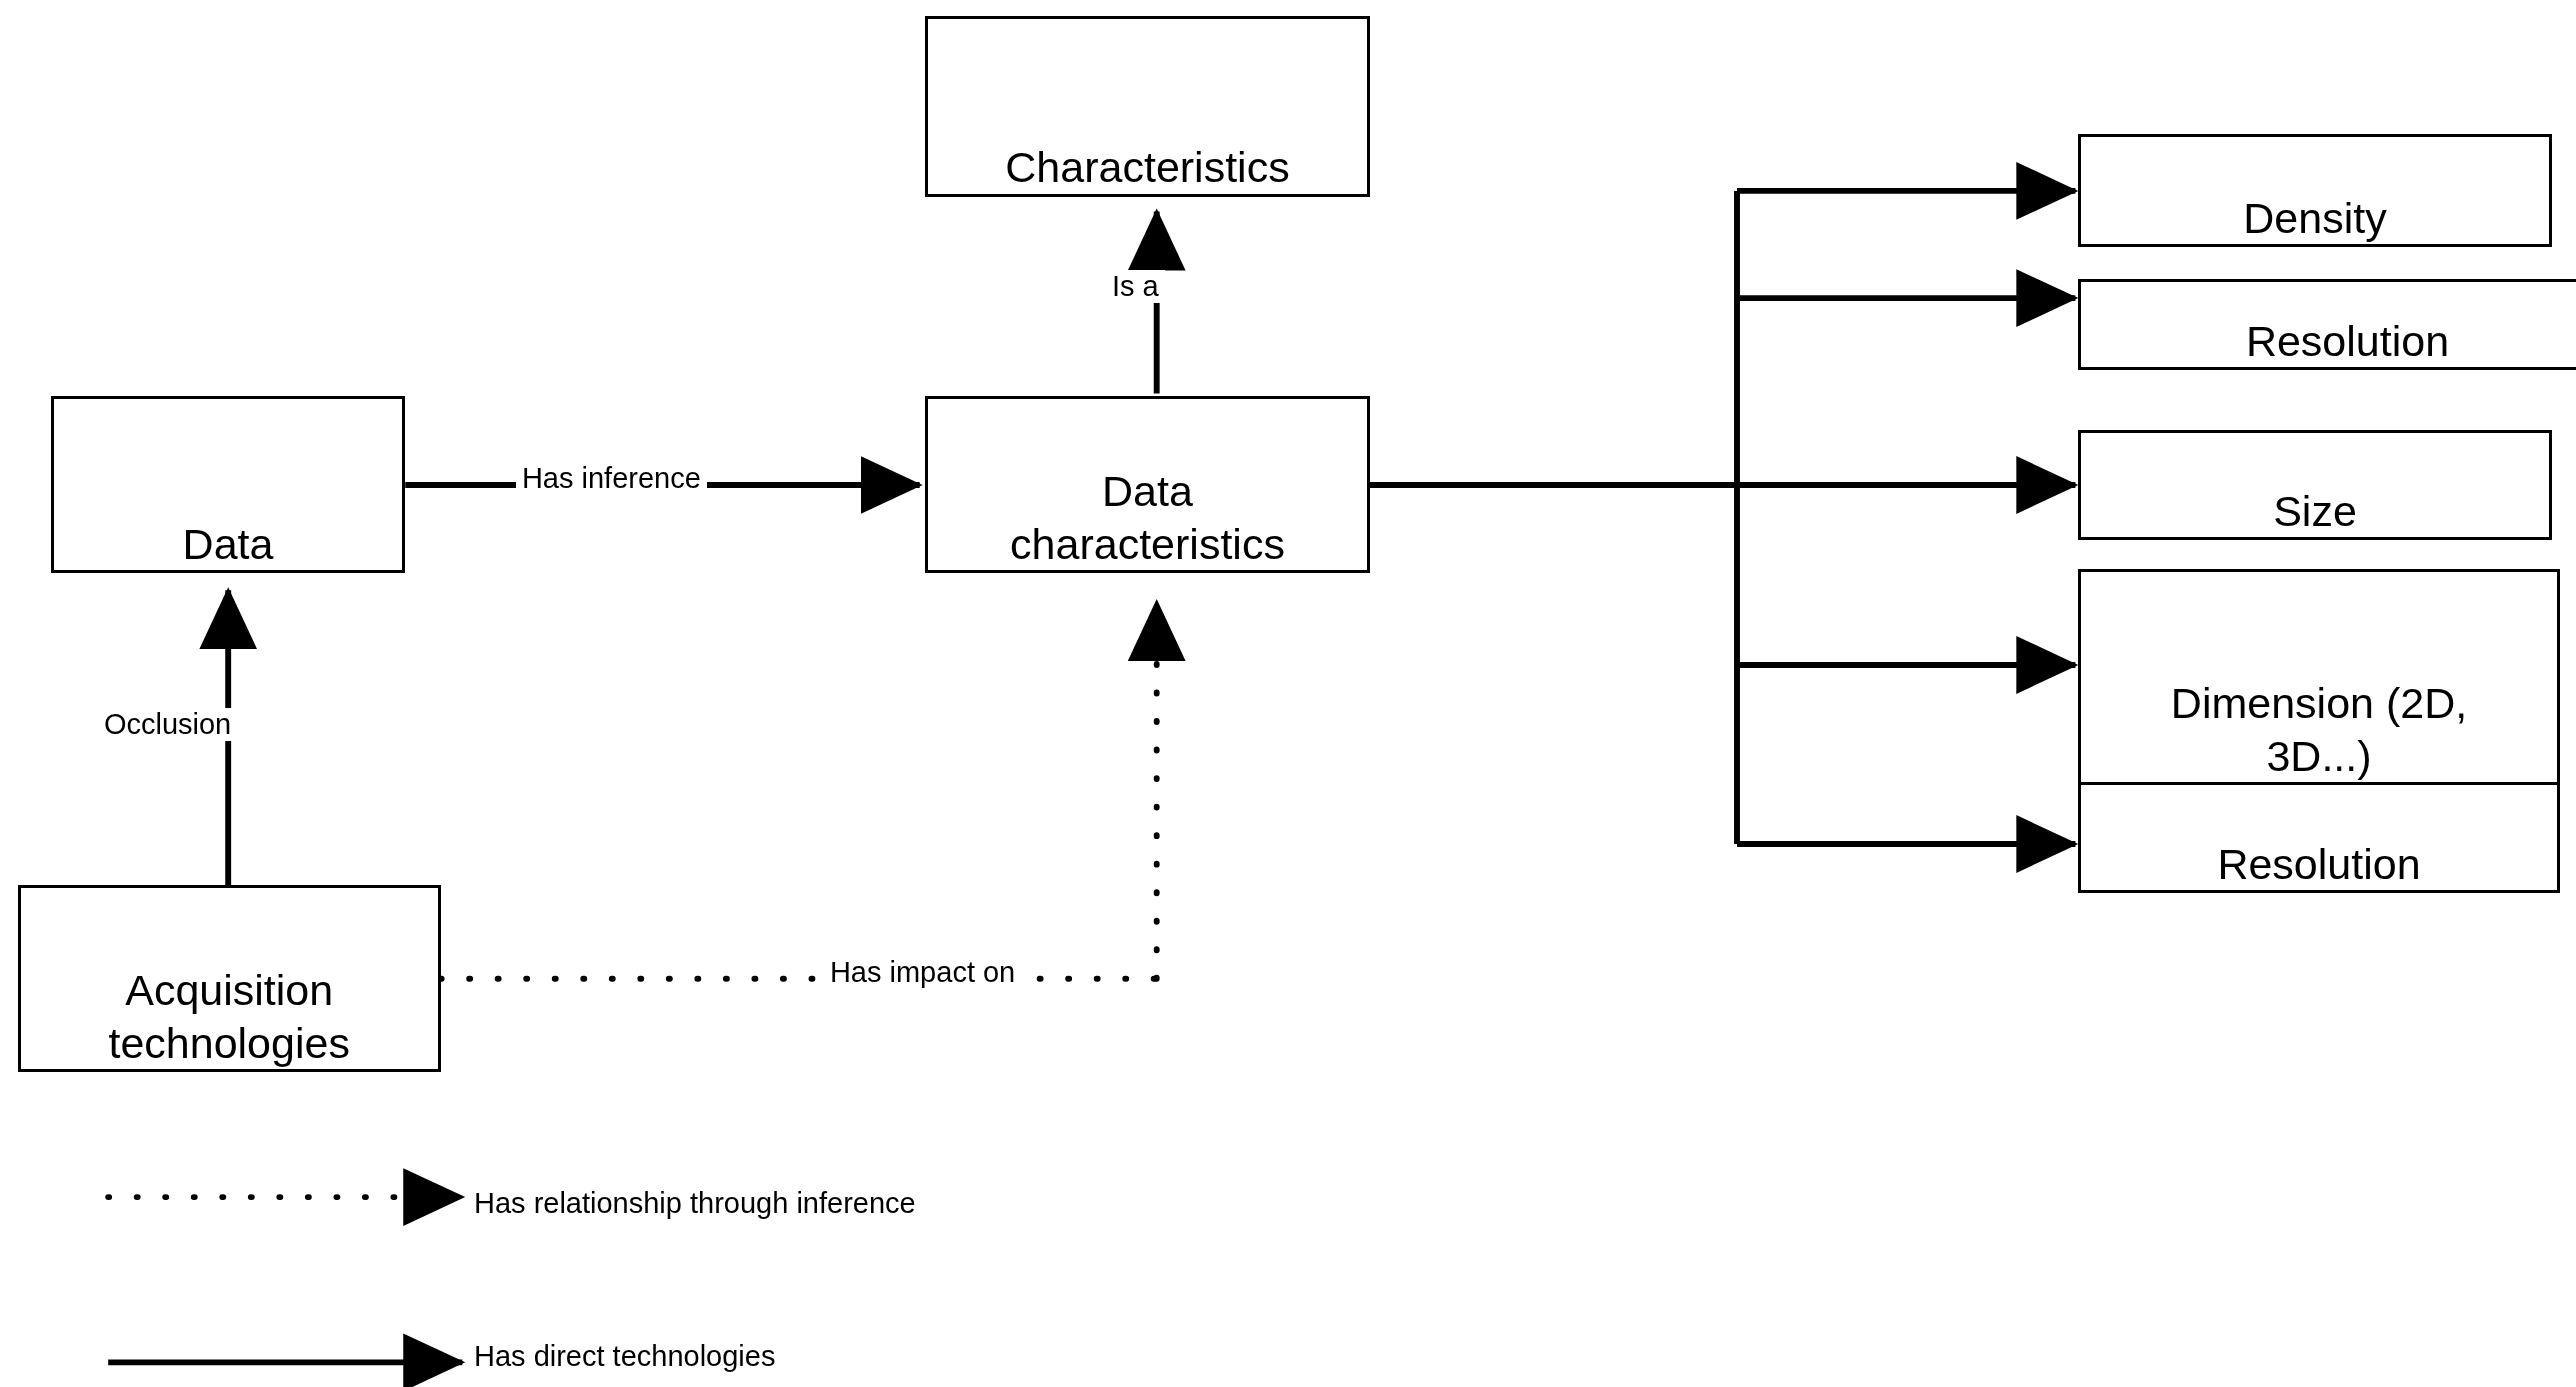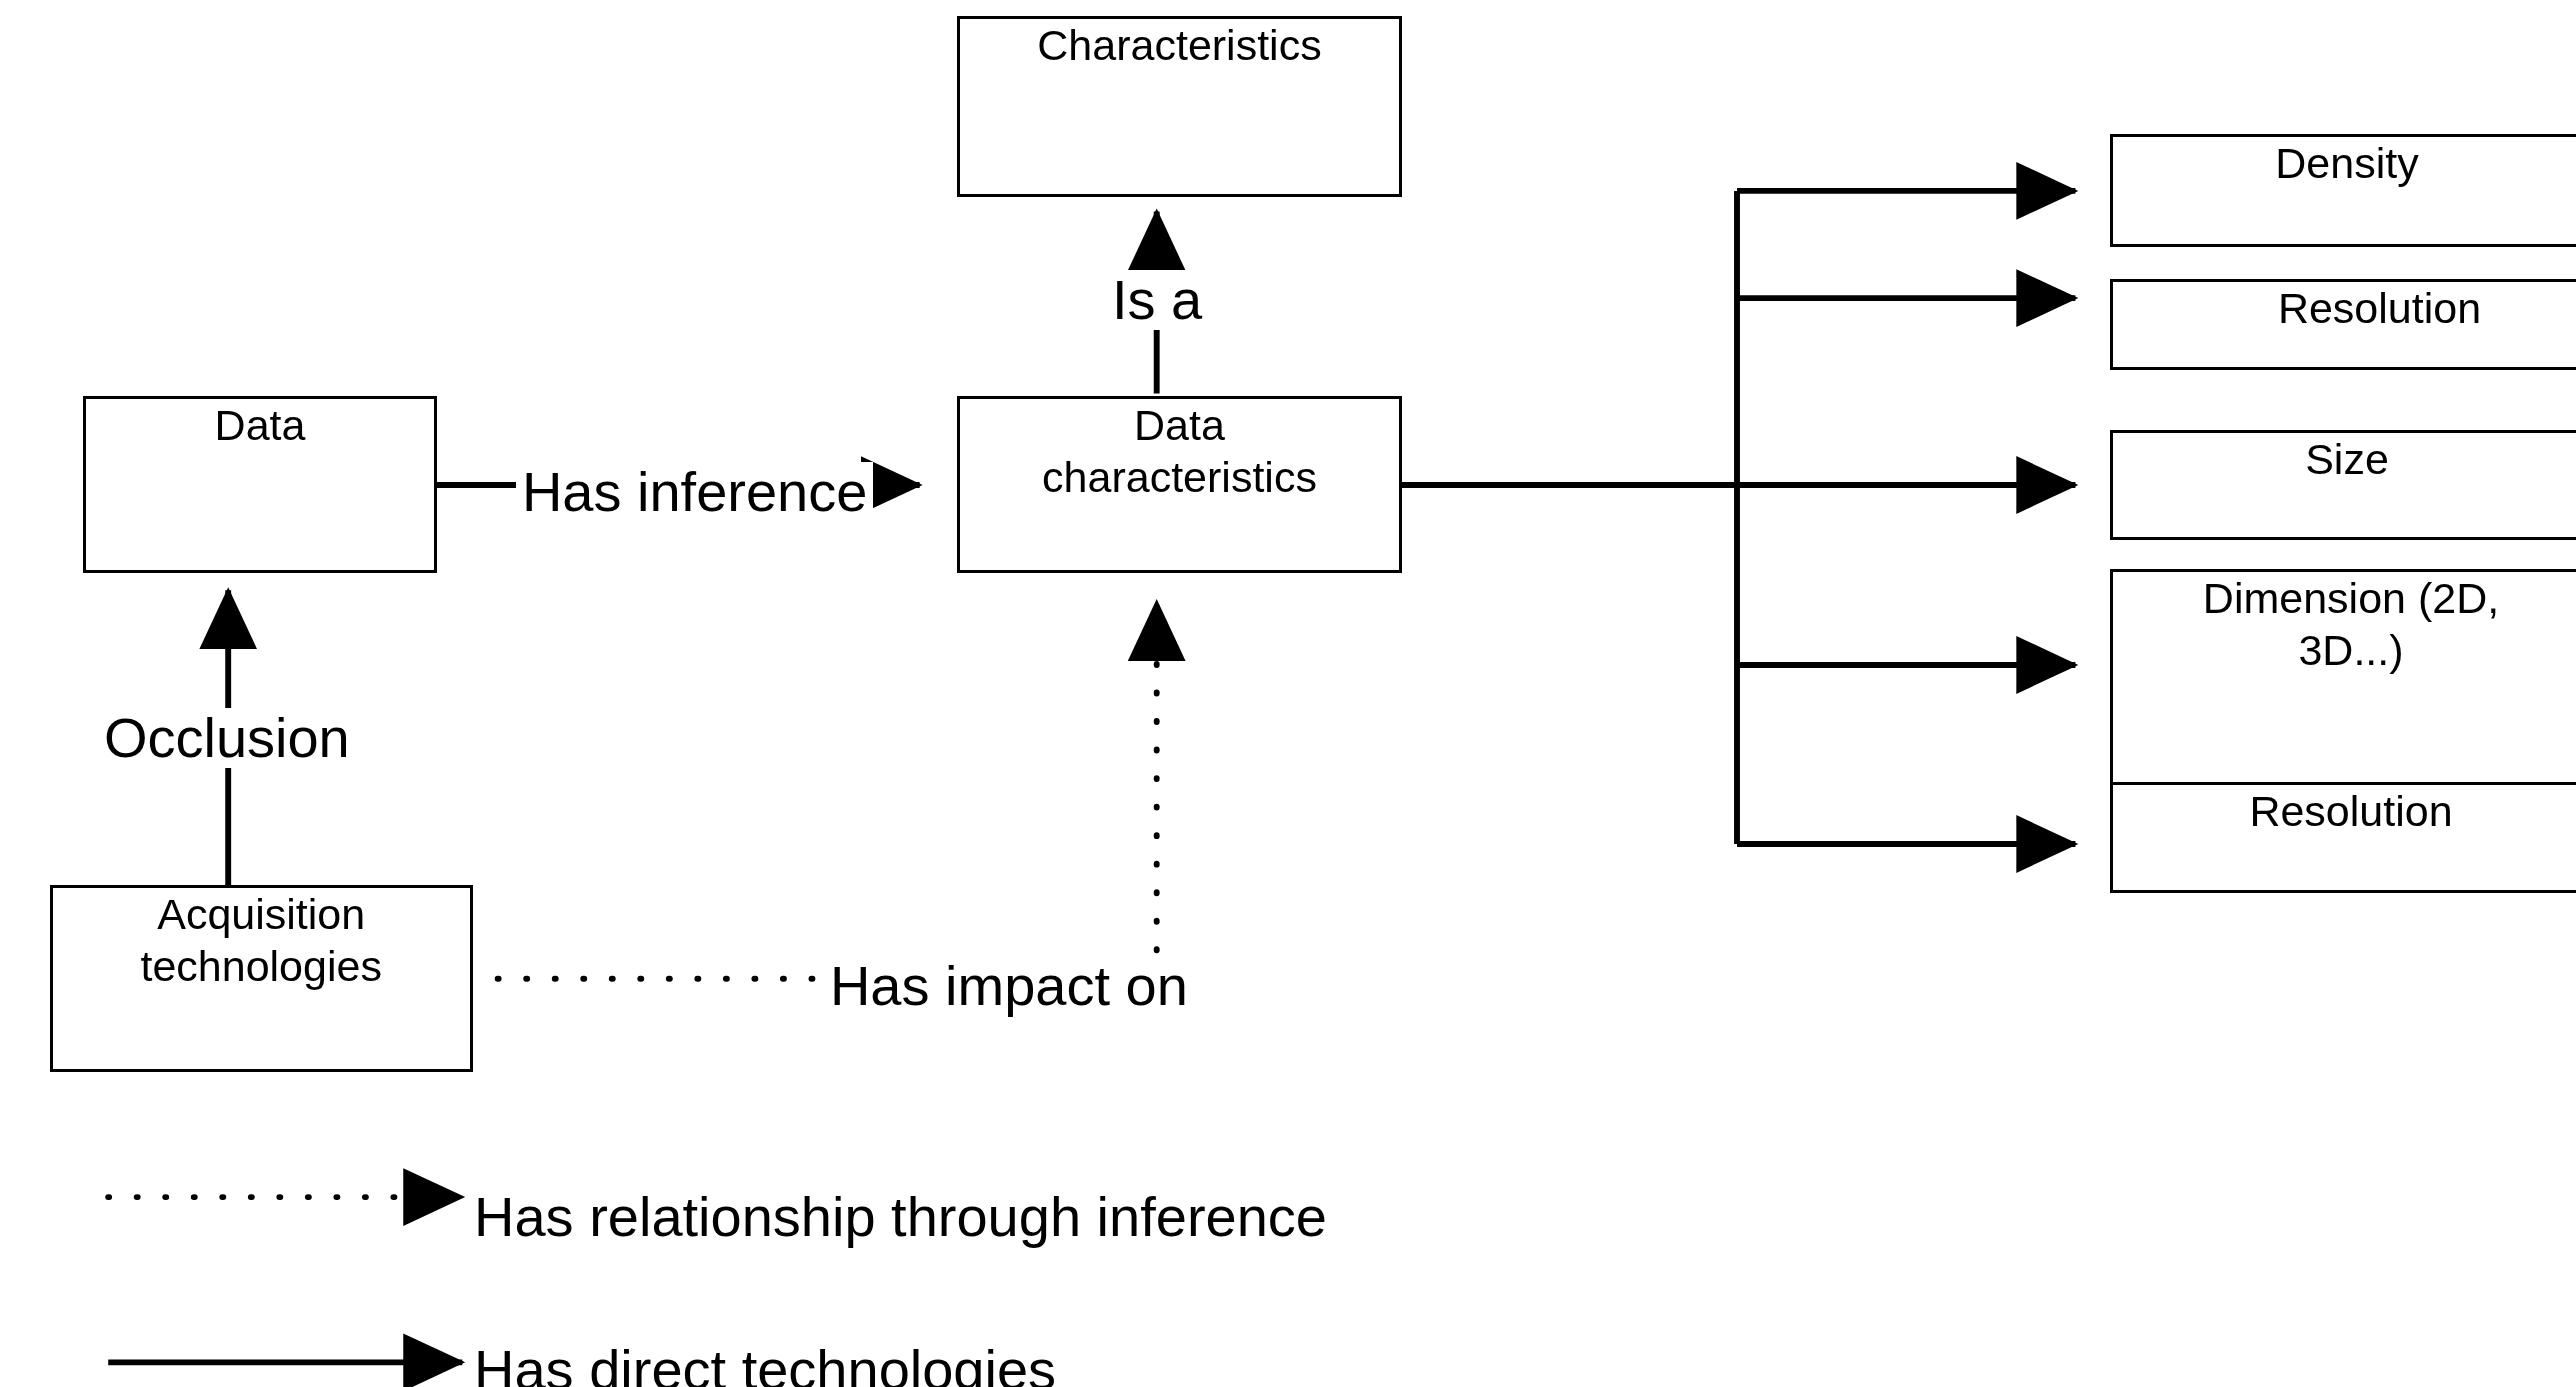--- a/index.html
+++ b/index.html
@@ -23,45 +23,44 @@
     width: 2576px;
     height: 1388px;
     pointer-events: none;
   }
   .node {
     position: absolute;
     box-sizing: border-box;
     border: 3.9px solid #000000;
     background: #ffffff;
     display: flex;
-    align-items: flex-start;
+    align-items: flex-end;
     justify-content: center;
     text-align: center;
     line-height: 1.22;
-    margin-left: 32px;
   }
   .node .label {
     display: block;
     padding: 0 9.8px;
     white-space: pre-line;
   }
   .edge-label {
     position: absolute;
     background: #ffffff;
     white-space: nowrap;
     line-height: 1;
     padding: 2px 5.9px;
   }
   .legend-label {
     position: absolute;
     white-space: nowrap;
     line-height: 1;
   }
   .fs-44 { font-size: 43px; }
-  .fs-42 { font-size: 56px; }
+  .fs-42 { font-size: 29px; }
 </style>
 </head>
 <body>
 
 <div id="stage">
 
   <svg class="layer" viewBox="0 0 2619 1411" xmlns="http://www.w3.org/2000/svg">
     <defs>
       <marker id="arrowFilled" markerWidth="11" markerHeight="11" refX="10" refY="5.5" orient="auto" markerUnits="strokeWidth">
         <path d="M0,0.6 L10.5,5.5 L0,10.4 z" fill="#000000"></path>

